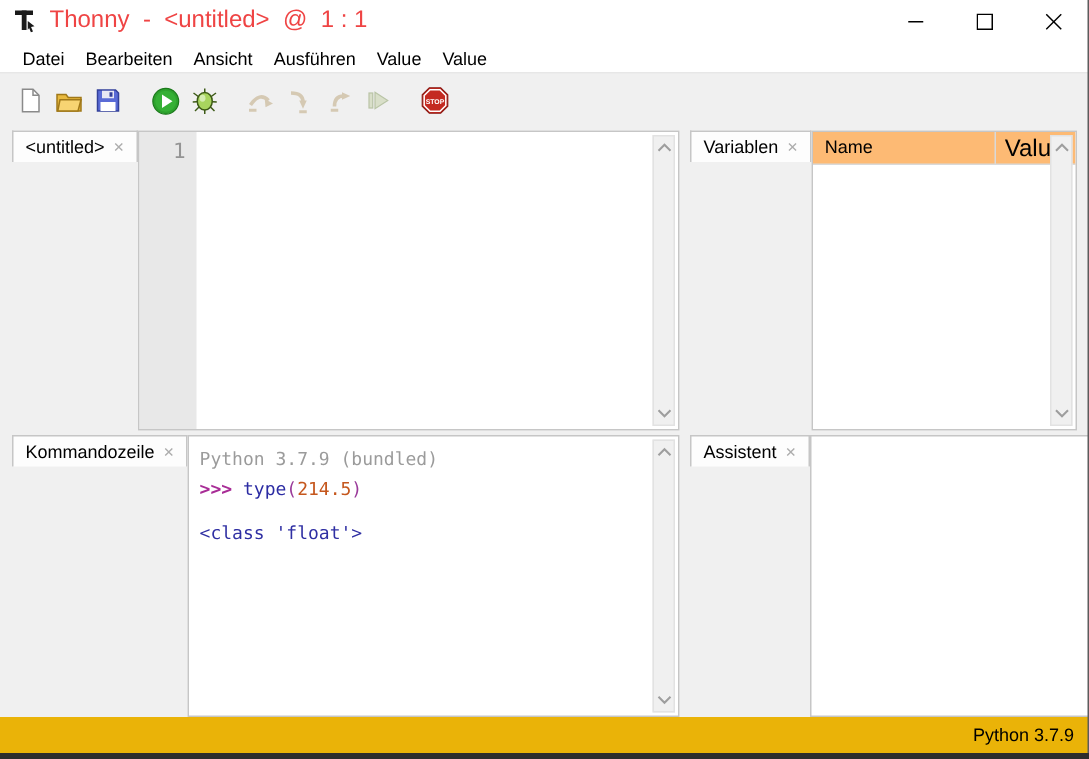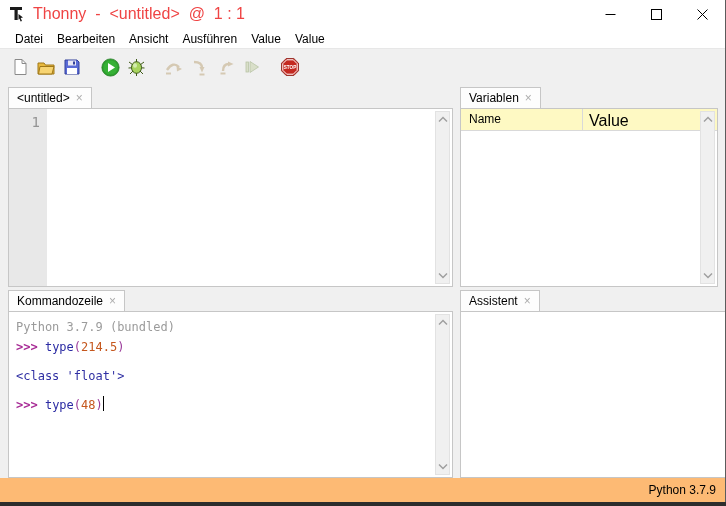--- a/index.html
+++ b/index.html
@@ -16,21 +16,21 @@
   
   .menubar { position:absolute; left:0; top:28px; width:726px; height:20px; background:#ffffff; display:flex; align-items:flex-end; padding-left:8px; }
   .menu-item { font-size:12px; color:#000; padding:2px 7px; white-space:nowrap; }
 
   
   .toolbar { position:absolute; left:0; top:48px; width:726px; height:37px; background:#f0f0f0; border-top:1px solid #e7e7e7; display:flex; align-items:center; padding-left:8px; }
   .tool-btn { width:24px; height:24px; display:flex; align-items:center; justify-content:center; margin-right:2px; }
   .tool-gap { width:12px; }
 
   
-  .panel { position:absolute; display:flex; flex-direction:column; }
+  .panel { position:absolute; display:flex; }
   .editor-panel    { left:8px;   top:87px;  width:445px; height:200px; }
   .variables-panel { left:460px; top:87px;  width:258px; height:200px; }
   .shell-panel     { left:8px;   top:290px; width:445px; height:188px; }
   .assistant-panel { left:460px; top:290px; width:300px; height:188px; }
 
   .tab-row { height:21px; flex:0 0 auto; }
   .tab { display:inline-flex; align-items:center; height:21px; background:#fdfdfd; border:1px solid #c6c6c6; border-bottom:none; padding:0 8px; position:relative; z-index:2; margin-bottom:-1px; }
   .tab-label { font-size:12px; color:#000; white-space:pre; }
   .tab-close { margin-left:6px; color:#adadad; font-size:12px; line-height:12px; }
 
@@ -39,40 +39,40 @@
   
   .gutter { position:absolute; left:0; top:0; bottom:0; width:38px; background:#e8e8e8; }
   .line-number { position:absolute; top:5px; right:7px; font-family:"DejaVu Sans Mono","Liberation Mono",monospace; font-size:14px; color:#949494; }
 
   
   .vscroll { position:absolute; top:2px; bottom:2px; right:2px; width:15px; background:#f0f0f0; border:1px solid #e2e2e2; }
   .vscroll .chev-up   { position:absolute; top:4px; left:1px; }
   .vscroll .chev-down { position:absolute; bottom:4px; left:1px; }
 
   
-  .var-header { position:absolute; left:0; top:0; right:0; height:22px; background:#fef9c3; border-bottom:1px solid #d9d9d9; }
+  .var-header { position:absolute; left:0; top:0; right:0; height:22px; background:#fdba74; border-bottom:1px solid #d9d9d9; }
   .var-col-name  { position:absolute; left:8px;  top:3px; font-size:12px; color:#000; }
   .var-col-value { position:absolute; left:128px; top:3px; font-size:16px; color:#000; }
   .var-divider { position:absolute; left:121px; top:0; width:1px; height:22px; background:#d9d9d9; }
 
   
   .shell-text { position:absolute; left:0; top:5px; right:20px; bottom:0; padding-left:7px;
                 font-family:"DejaVu Sans Mono","Liberation Mono",monospace; font-size:12px; }
   .shell-line { height:20px; line-height:20px; white-space:pre; }
   .shell-line.gap { margin-top:9px; }
   .tok-banner { color:var(--banner-gray); }
   .tok-prompt { color:var(--prompt); font-weight:bold; }
   .tok-name   { color:var(--name-blue); }
   .tok-paren  { color:var(--paren); }
   .tok-number { color:var(--number); }
   .tok-value  { color:var(--value-blue); }
   .cursor { display:inline-block; width:1px; height:15px; background:#000; vertical-align:-2px; }
 
   
-  .statusbar { position:absolute; left:0; top:478px; width:726px; height:24px; background:#fdba74; display:flex; align-items:center; justify-content:flex-end; padding-right:10px; }
+  .statusbar { position:absolute; left:0; top:478px; width:726px; height:24px; background:#eab308; display:flex; align-items:center; justify-content:flex-end; padding-right:10px; }
   .status-text { font-size:12px; color:#000; }
 
   
   .taskbar-strip { position:absolute; left:0; top:502px; width:726px; height:4px; background:#2d2d2d; }
   .right-edge { position:absolute; right:0; top:0; bottom:4px; width:1px; background:#5c5c5c; }
 </style>
 </head>
 <body>
 
 <div class="window">
@@ -247,21 +247,20 @@
       <div class="tab">
         <span class="tab-label">Kommandozeile</span>
         <span class="tab-close">×</span>
       </div>
     </div>
     <div class="panel-content">
       <div class="shell-text" id="shell-text">
           <div class="shell-line"><span class="tok-banner">Python 3.7.9 (bundled)</span></div>
           <div class="shell-line"><span class="tok-prompt">&gt;&gt;&gt; </span><span class="tok-name">type</span><span class="tok-paren">(</span><span class="tok-number">214.5</span><span class="tok-paren">)</span></div>
           <div class="shell-line gap"><span class="tok-value">&lt;class 'float'&gt;</span></div>
-          <div class="shell-line gap"><span class="tok-prompt">&gt;&gt;&gt; </span><span class="tok-name">type</span><span class="tok-paren">(</span><span class="tok-number">48</span><span class="tok-paren">)</span><span class="cursor"></span></div>
         </div>
       <div class="vscroll">
         <svg class="chev-up" width="12" height="7" viewBox="0 0 12 7">
             <polyline points="2,5.5 6,1.5 10,5.5" fill="none" stroke="#9e9e9e" stroke-width="1.4"></polyline>
           </svg>
         <svg class="chev-down" width="12" height="7" viewBox="0 0 12 7">
             <polyline points="2,1.5 6,5.5 10,1.5" fill="none" stroke="#9e9e9e" stroke-width="1.4"></polyline>
           </svg>
       </div>
     </div>

